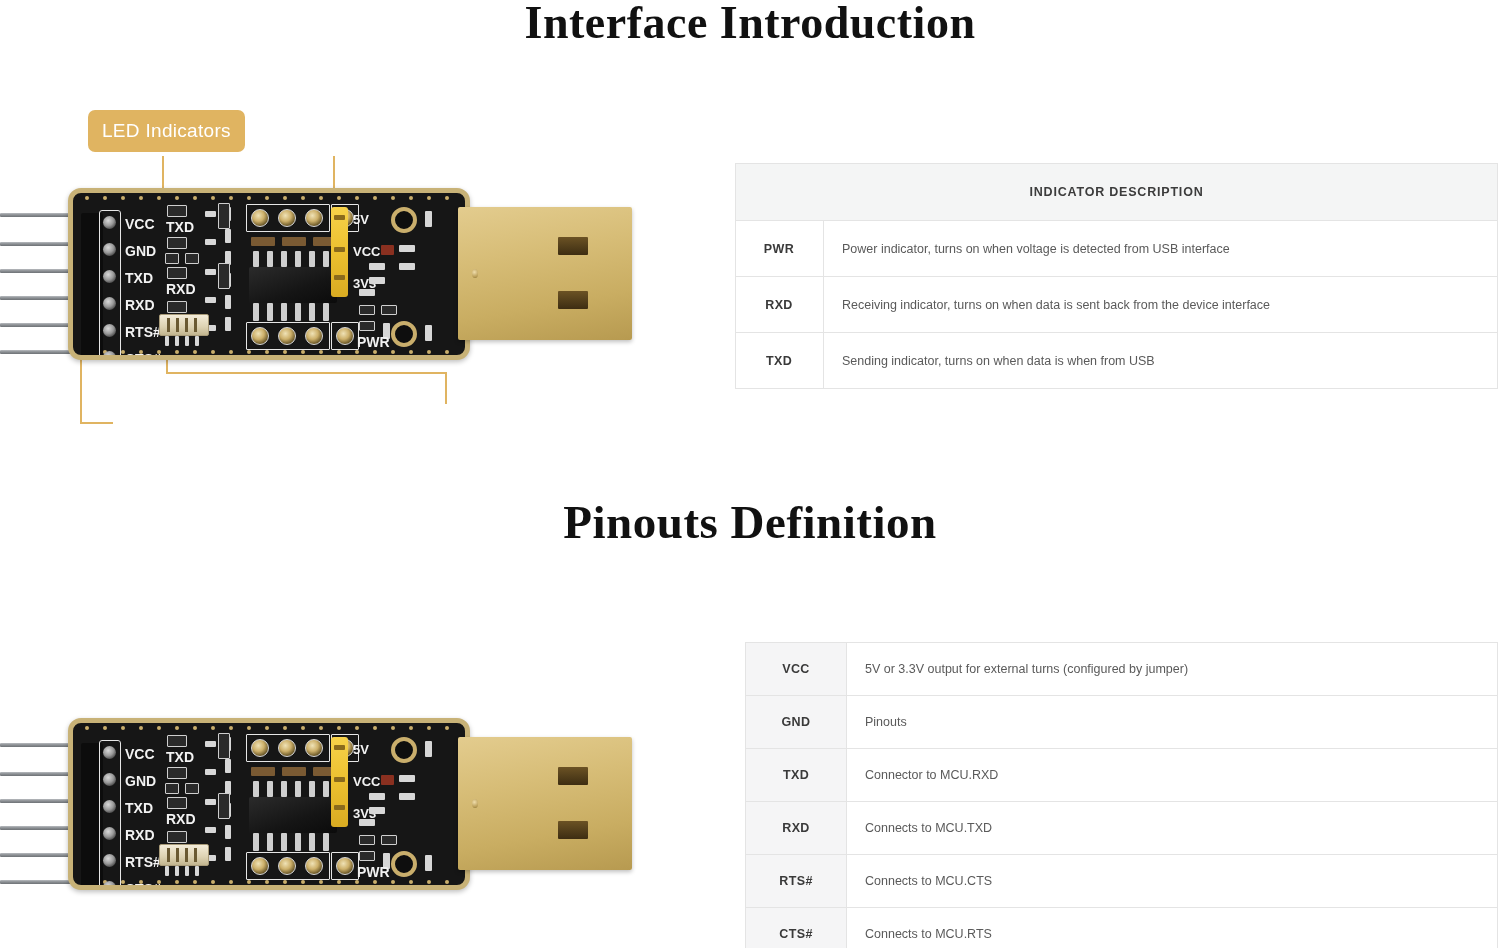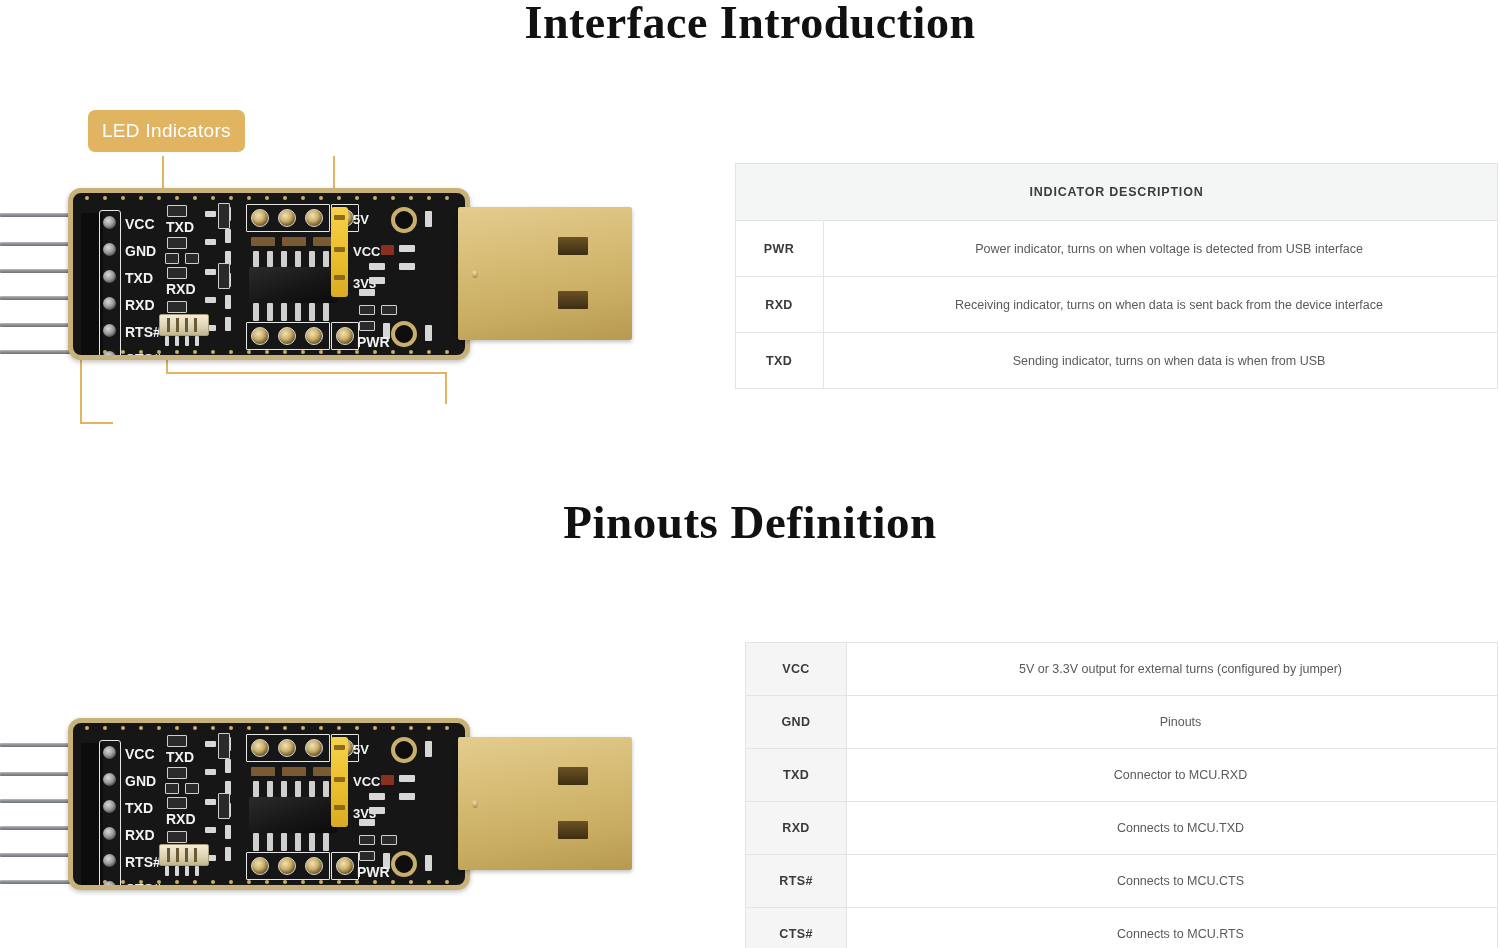--- a/index.html
+++ b/index.html
@@ -33,21 +33,20 @@
   
   .data-table {
     position: absolute;
     border-collapse: collapse;
     background: #fff;
     font-size: 12.5px;
   }
   .data-table td, .data-table th {
     border: 1px solid #e4e4e4;
     vertical-align: middle;
-    text-align: center;
   }
   .data-table th.hdr {
     background: #f4f5f5;
     color: #3c3c3c;
     font-weight: bold;
     font-size: 12.5px;
     letter-spacing: 0.8px;
     text-align: center;
     height: 54px;
   }

